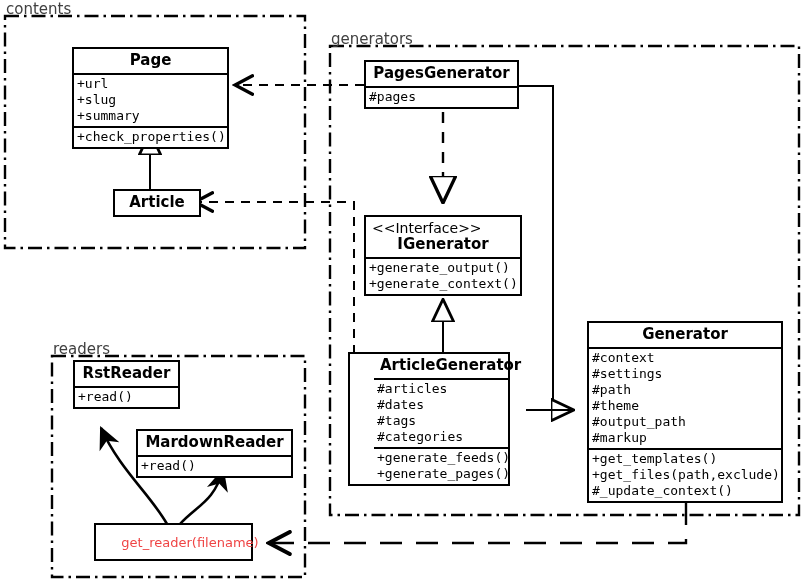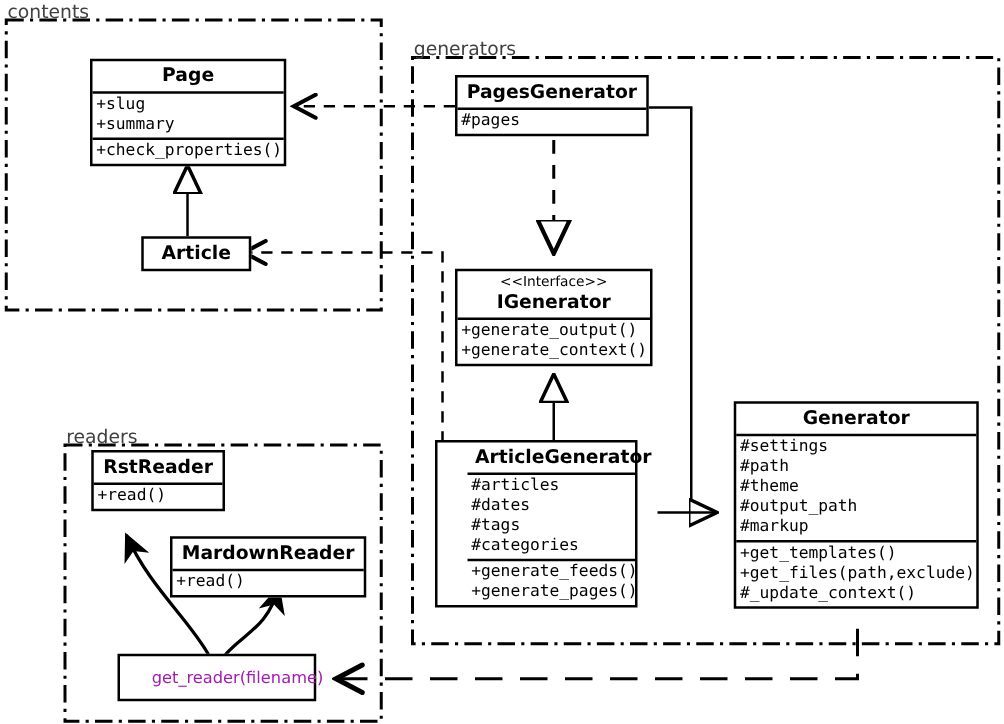--- a/index.html
+++ b/index.html
@@ -46,22 +46,21 @@
     font-weight: bold;
     font-size: 15px;
     text-align: center;
     padding: 3px 6px 4px 6px;
     line-height: 1.15;
     color: #000;
   }
   .uml-stereo {
     font-family: "DejaVu Sans", sans-serif;
     font-weight: normal;
-    font-size: 11px;
-    text-align: center;
+    font-size: 14px;
     padding: 3px 6px 0 6px;
     line-height: 1.15;
     color: #000;
   }
   .uml-compartment {
     border-top: 2px solid #000000;
     padding: 1px 2px 2px 3px;
   }
   .uml-member {
     font-family: "DejaVu Sans Mono", monospace;
@@ -76,21 +75,21 @@
     background: #ffffff;
     border: 2px solid #000000;
     display: flex;
     align-items: center;
     justify-content: center;
     z-index: 5;
   }
   .uml-plainbox span {
     font-family: "DejaVu Sans", sans-serif;
     font-size: 13px;
-    color: #a21caf;
+    color: #ef4444;
     white-space: nowrap;
     margin-left: 33px;
   }
 </style>
 </head>
 <body>
 
 <div id="canvas">
 
   <svg id="svg-layer" viewBox="0 0 803 579" xmlns="http://www.w3.org/2000/svg">
@@ -132,20 +131,21 @@
     <path d="M 180 524 C 196 506, 214 502, 223 470" fill="none" stroke="#000000" stroke-width="2.6" marker-end="url(#solid-arrow)"></path>
   </svg>
 
   <div class="pkg-label" style="left:6px; top:2px;">contents</div>
   <div class="pkg-label" style="left:331px; top:32px;">generators</div>
   <div class="pkg-label" style="left:53px; top:342px;">readers</div>
 
   <div class="uml-class" style="left:72px; top:34px; width:157px;margin-top:13px;">
     <div class="uml-name">Page</div>
     <div class="uml-compartment">
+      <div class="uml-member">+url</div>
       <div class="uml-member">+slug</div>
       <div class="uml-member">+summary</div>
     </div>
     <div class="uml-compartment">
       <div class="uml-member">+check_properties()</div>
     </div>
   </div>
 
   <div class="uml-class" style="left:113px; top:189px; width:88px;">
     <div class="uml-name">Article</div>
@@ -177,20 +177,21 @@
     </div>
     <div class="uml-compartment">
       <div class="uml-member">+generate_feeds()</div>
       <div class="uml-member">+generate_pages()</div>
     </div>
   </div>
 
   <div class="uml-class" style="left:587px; top:321px; width:196px;">
     <div class="uml-name">Generator</div>
     <div class="uml-compartment">
+      <div class="uml-member">#context</div>
       <div class="uml-member">#settings</div>
       <div class="uml-member">#path</div>
       <div class="uml-member">#theme</div>
       <div class="uml-member">#output_path</div>
       <div class="uml-member">#markup</div>
     </div>
     <div class="uml-compartment">
       <div class="uml-member">+get_templates()</div>
       <div class="uml-member">+get_files(path,exclude)</div>
       <div class="uml-member">#_update_context()</div>

